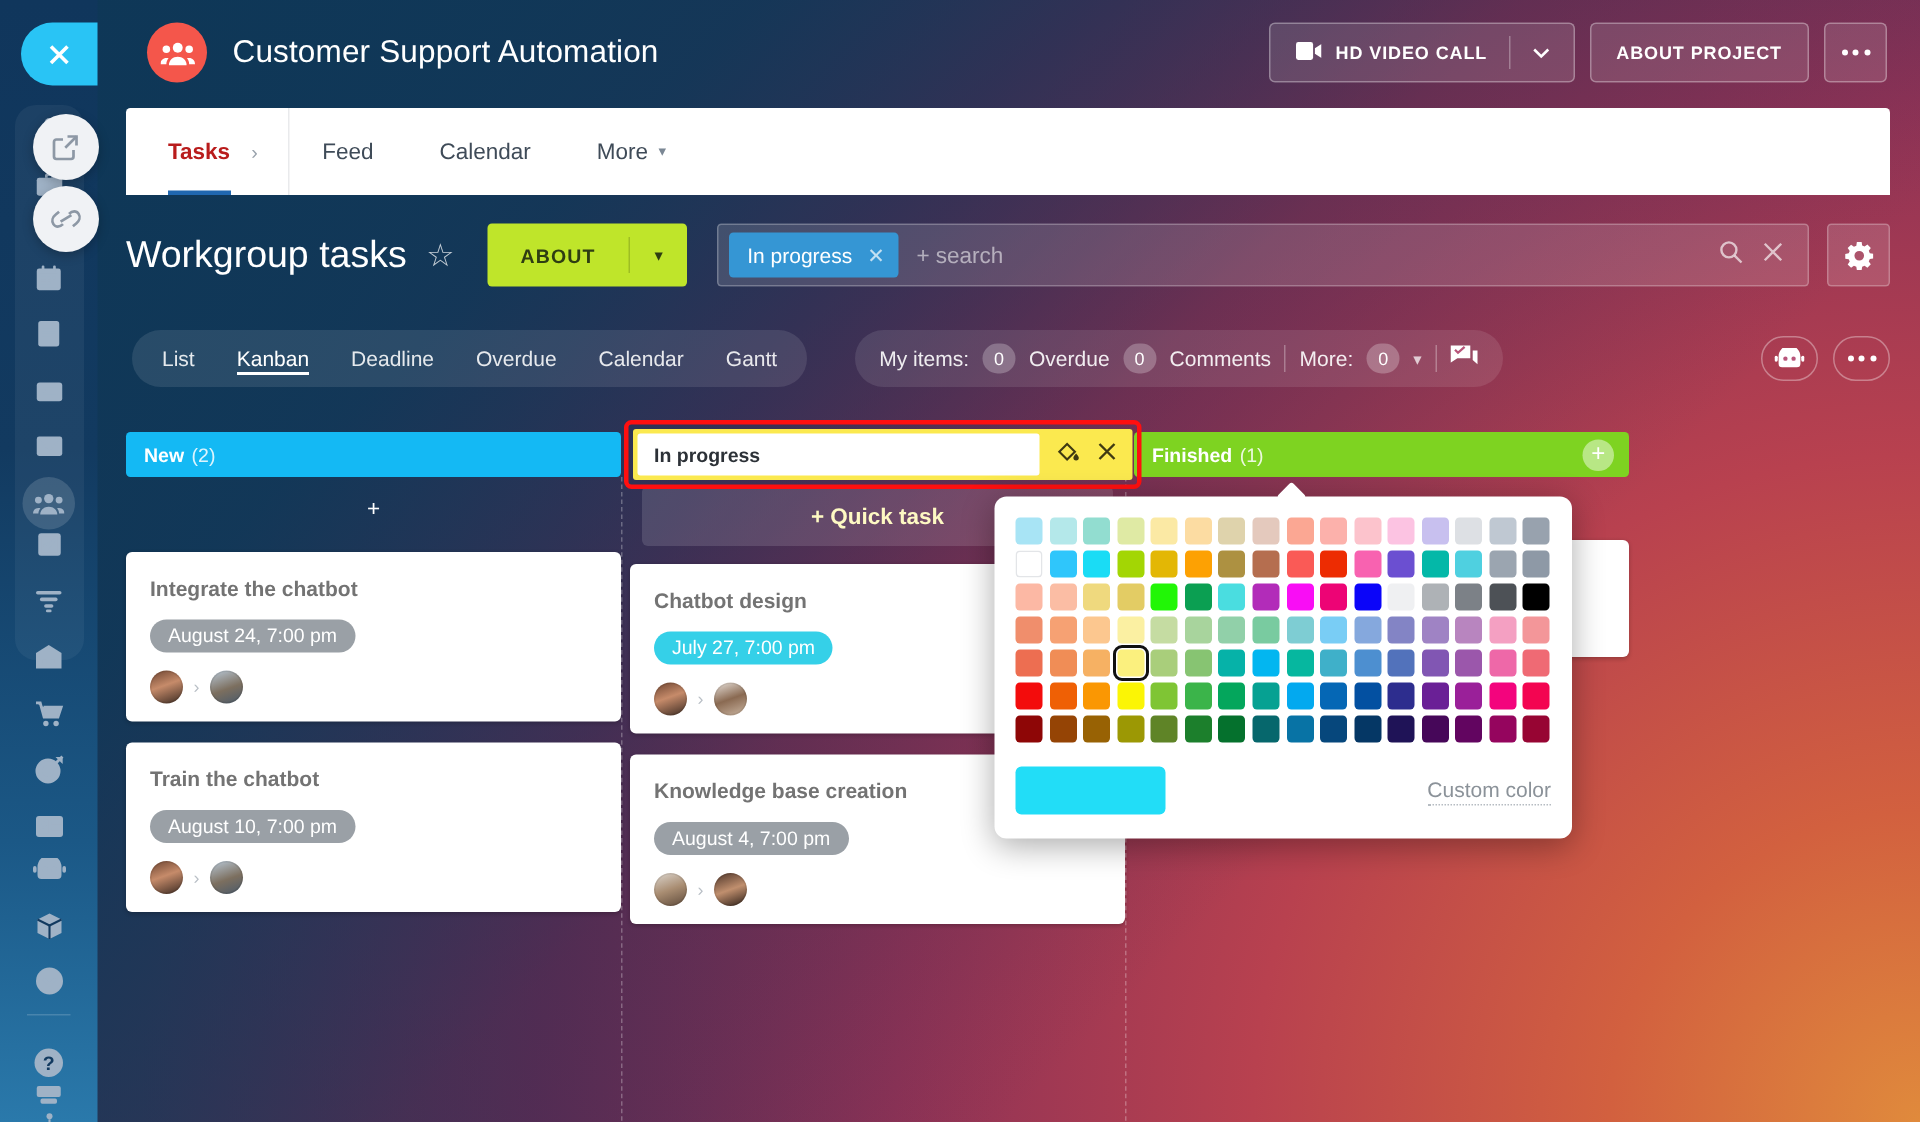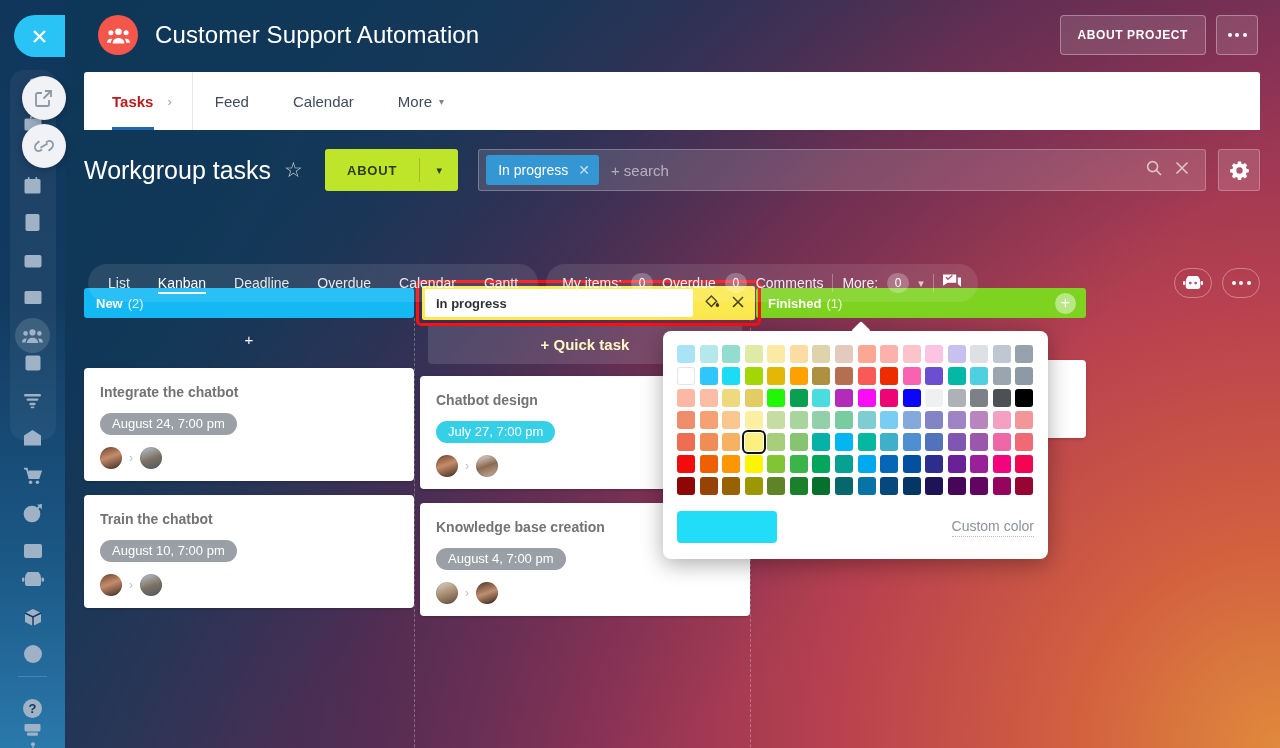--- a/index.html
+++ b/index.html
@@ -59,21 +59,21 @@
     position:absolute; left:65px; top:0; right:0; height:70px;
     z-index:5;
     display:flex; align-items:center;
   }
   #proj-avatar {
     width:40px; height:40px; border-radius:50%;
     background:#f4564b; margin-left:33px;
     display:flex; align-items:center; justify-content:center;
   }
   #proj-title {
-    color:#fff; font-size:24px; font-weight:400; margin-left:17px;
+    color:#fff; font-size:21px; font-weight:400; margin-left:17px;
     letter-spacing:0.1px;
   }
   #top-right { margin-left:auto; margin-right:22px; display:flex; align-items:center; gap:10px; }
   .top-btn {
     height:40px; border:1px solid rgba(255,255,255,0.33);
     background: rgba(255,255,255,0.12);
     border-radius:4px; color:#fff;
     font-size:12px; font-weight:bold; letter-spacing:0.6px;
     display:flex; align-items:center; padding:0 17px;
   }
@@ -123,21 +123,21 @@
   #chip-x { color:rgba(255,255,255,0.7); font-size:14px; }
   #search-ph { margin-left:12px; color:rgba(255,255,255,0.55); font-size:15px; }
   #search-icons { margin-left:auto; display:flex; align-items:center; gap:13px; padding-right:8px; color:rgba(255,255,255,0.65); }
   #gear-btn {
     margin-left:12px; width:42px; height:42px;
     background: rgba(255,255,255,0.14); border:1px solid rgba(255,255,255,0.25);
     border-radius:3px; display:flex; align-items:center; justify-content:center;
   }
 
   
-  #viewbar { position:absolute; left:88px; top:220px; right:20px; height:38px; z-index:6; display:flex; align-items:center; gap:8px;margin-top:44px; }
+  #viewbar { position:absolute; left:88px; top:220px; right:20px; height:38px; z-index:6; display:flex; align-items:center; gap:32px; }
   #views { height:38px; background:rgba(255,255,255,0.1); border-radius:19px; display:flex; align-items:center; padding:0 6px; }
   .view { padding:0 14px; color:rgba(255,255,255,0.88); font-size:14px; position:relative; height:38px; display:flex; align-items:center; }
   .view.active { color:#fff; }
   .view.active::after { content:''; position:absolute; left:14px; right:14px; bottom:8px; height:2px; background:#fff; }
   #myitems { height:38px; background:rgba(255,255,255,0.1); border-radius:19px; display:flex; align-items:center; padding:0 16px; gap:9px; color:rgba(255,255,255,0.9); font-size:14px; }
   .cnt { min-width:22px; height:20px; padding:0 6px; background:rgba(255,255,255,0.25); border-radius:10px; font-size:12px; display:flex; align-items:center; justify-content:center; color:#fff; }
   .vsep { width:1px; height:18px; background:rgba(255,255,255,0.3); }
   #viewbar-right { margin-left:auto; display:flex; align-items:center; gap:10px; }
   .round-btn { width:38px; height:30px; border:1px solid rgba(255,255,255,0.35); border-radius:15px; display:flex; align-items:center; justify-content:center; }
 
@@ -375,20 +375,37 @@
         <path d="M5.6 16.5c0-3.4 2.7-5.6 5.9-5.6s5.9 2.2 5.9 5.6z"></path>
       <circle cx="3.9" cy="5.8" r="2.5"></circle>
         <path d="M0 15.8c0-2.5 1.7-4.1 3.9-4.1.5 0 1 .1 1.5.2-1 1.1-1.5 2.4-1.5 3.9z"></path>
       <circle cx="19.1" cy="5.8" r="2.5"></circle>
         <path d="M23 15.8c0-2.5-1.7-4.1-3.9-4.1-.5 0-1 .1-1.5.2 1 1.1 1.5 2.4 1.5 3.9z"></path>
     </svg>
   </div>
   <div id="proj-title">Customer Support Automation</div>
 
   <div id="top-right">
+    <div class="top-btn" id="video-btn">
+      <div id="video-main">
+        <span>
+          <svg width="17" height="12" viewBox="0 0 17 12" fill="#fff">
+              <rect x="0" y="0" width="11.4" height="12" rx="1.6"></rect>
+              <path d="M12.6 4.2 L17 1.4 L17 10.6 L12.6 7.8 Z"></path>
+            </svg>
+        </span>
+        <span>HD VIDEO CALL</span>
+      </div>
+      <div id="video-sep"></div>
+      <div id="video-caret">
+        <svg width="11" height="7" viewBox="0 0 11 7">
+            <path d="M0.8 1 L5.5 5.6 L10.2 1" fill="none" stroke="#fff" stroke-width="1.7"></path>
+          </svg>
+      </div>
+    </div>
     <div class="top-btn">
       <span>ABOUT PROJECT</span>
     </div>
     <div class="top-btn" id="more-top">
       <span class="dots">
           <i></i>
           <i></i>
           <i></i>
         </span>
     </div>

